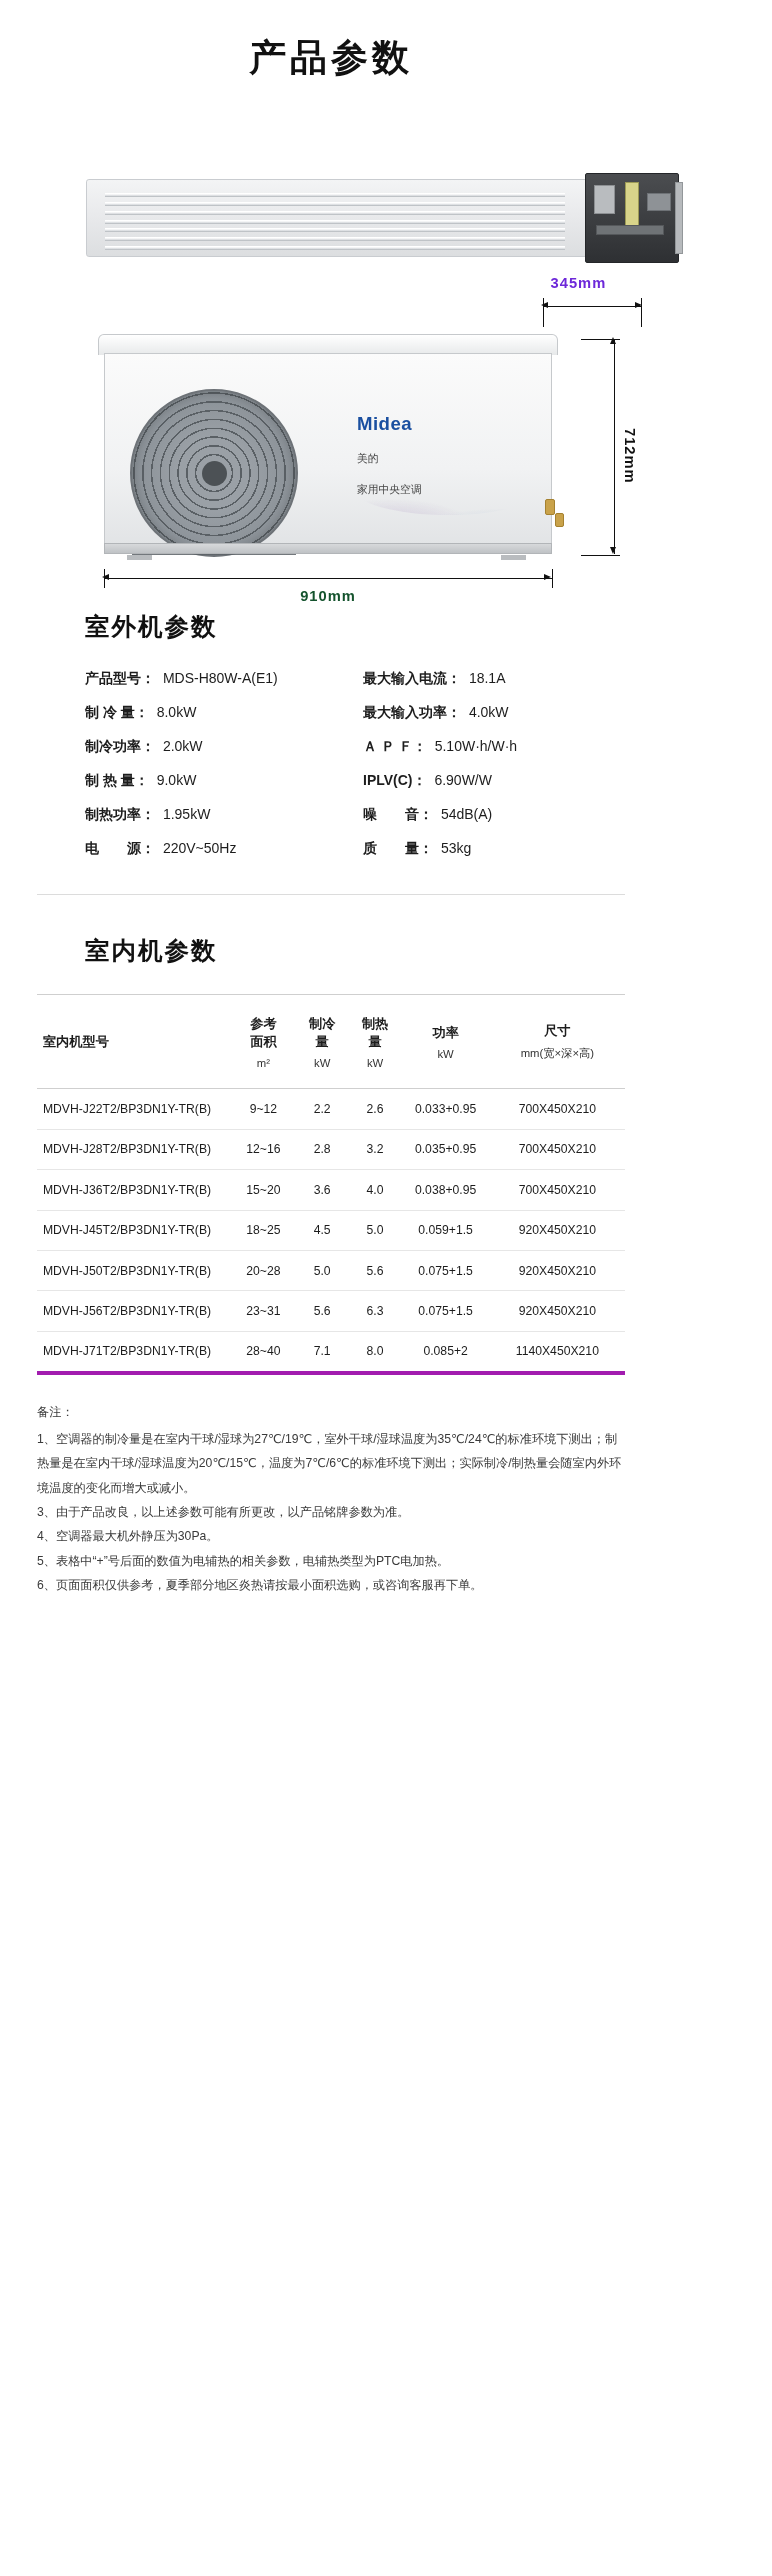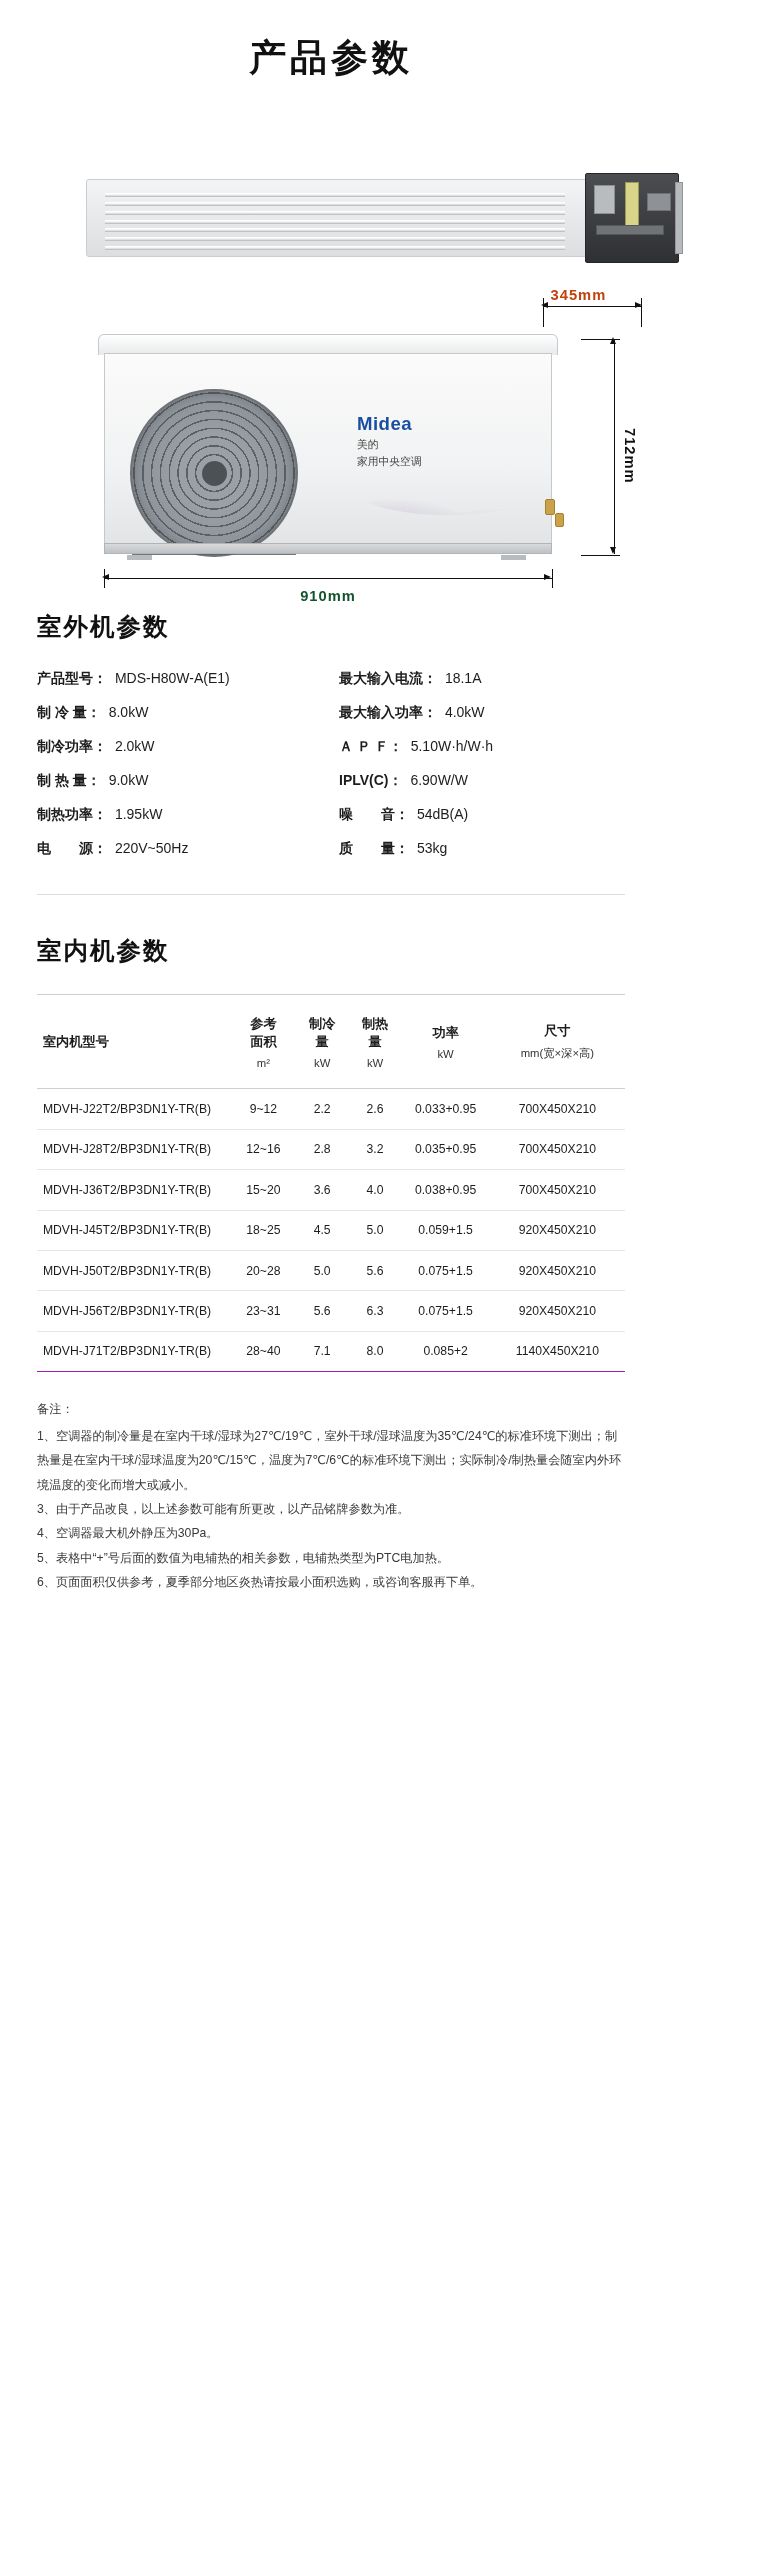--- a/index.html
+++ b/index.html
@@ -53,21 +53,21 @@
   .duct-elec .c2 { left: 39px; top: 7.8px; width: 13.7px; height: 45px; }
   .duct-elec .c3 { left: 61px; top: 19.6px; width: 23.5px; height: 17.6px; background:#8e9296; border-color:#6e7276;}
   .duct-elec .c4 { left: 9.8px; top: 51px; width: 68px; height: 9.8px; background:#6f7376; border-color:#55585b;}
   .duct-cap {
     position: absolute; left: 589px; top: 3.9px; width: 7.8px; height: 72px;
     background: #b7babd; border: 1px solid #93979a;
   }
 
   
   .dim-345 { position: absolute; left: 533px; top: 174px; width: 186px; height: 59px; }
-  .dim-345 .lbl { position: absolute; left: 17.6px; top: 12px; font-size: 14.7px; font-weight: bold; color: #c2410c; letter-spacing: 1px;}
+  .dim-345 .lbl { position: absolute; left: 17.6px; top: 0; font-size: 14.7px; font-weight: bold; color: #6d28d9; letter-spacing: 1px;}
   .dim-345 .hline { position: absolute; left: 9.8px; top: 31px; width: 98px; height: 1px; background: #111; }
   .dim-345 .arrL { position: absolute; left: 7.8px; top: 27px; width: 0; height: 0;
       border-top: 3.9px solid transparent; border-bottom: 3.9px solid transparent; border-right: 7.8px solid #111; }
   .dim-345 .arrR { position: absolute; left: 102px; top: 27px; width: 0; height: 0;
       border-top: 3.9px solid transparent; border-bottom: 3.9px solid transparent; border-left: 7.8px solid #111; }
   .dim-345 .tickL { position: absolute; left: 9.8px; top: 23.5px; width: 1px; height: 29px; background: #111; }
   .dim-345 .tickR { position: absolute; left: 108px; top: 23.5px; width: 1px; height: 29px; background: #111; }
 
   
   .odu { position: absolute; left: 98px; top: 233px; width: 460px; height: 227px; }
@@ -106,21 +106,21 @@
   }
   .grille-spokes {
     position: absolute; left: 0; top: 0; width: 100%; height: 100%;
     background:
       linear-gradient(0deg, rgba(90,96,101,.85) 0 2px, rgba(0,0,0,0) 2px) center/100% 100% no-repeat;
   }
   .brand {
     position: absolute; left: 252px; top: 59px; width: 176px;
   }
   .brand .logo { font-size: 18.6px; font-weight: bold; color: #1a4fa0; letter-spacing: 0.5px; }
-  .brand .cn { font-size: 10.8px; color: #444; margin-top: 2px; line-height: 1.35; }
+  .brand .cn { font-size: 10.8px; color: #444; margin-top: 16px; line-height: 1.35; }
   .swoosh {
     position: absolute; left: 247px; top: 106px; width: 192px; height: 55px;
     background:
       radial-gradient(117px 39px at 20% 120%, rgba(180,160,200,.45), rgba(255,255,255,0) 70%),
       radial-gradient(137px 33px at 80% 130%, rgba(150,175,210,.40), rgba(255,255,255,0) 70%);
     border-radius: 50%;
   }
   .pipe { position: absolute; left: 438px; top: 145px; width: 23.5px; height: 39px; }
   .pipe i { position: absolute; background: #c9a24a; border: 1px solid #a5812f; border-radius: 2px; }
   .pipe .p1 { left: 2px; top: 0; width: 9.8px; height: 15.7px; }
@@ -147,21 +147,21 @@
   .dim-910 .arrL { position: absolute; left: 3.9px; top: 7.8px; width: 0; height: 0;
       border-top: 3.9px solid transparent; border-bottom: 3.9px solid transparent; border-right: 7.8px solid #111; }
   .dim-910 .arrR { position: absolute; left: 446px; top: 7.8px; width: 0; height: 0;
       border-top: 3.9px solid transparent; border-bottom: 3.9px solid transparent; border-left: 7.8px solid #111; }
   .dim-910 .tickL { position: absolute; left: 5.9px; top: 2px; width: 1px; height: 19.6px; background: #111; }
   .dim-910 .tickR { position: absolute; left: 454px; top: 2px; width: 1px; height: 19.6px; background: #111; }
   .dim-910 .lbl { position: absolute; left: 0; top: 21.5px; width: 460px; text-align: center;
       font-size: 14.7px; font-weight: bold; color: #14532d; letter-spacing: 1px; }
 
   
-  .section { padding: 0 37px; }
+  .section { padding: 0 37px; margin-left: 48px; }
   .sec-title {
     font-size: 24.5px; font-weight: bold; color: #111;
     letter-spacing: 2px; margin: 39px 0 27px 0;
   }
 
   
   .spec-grid {
     display: grid;
     grid-template-columns: 1fr 1fr;
     column-gap: 27px;
@@ -201,21 +201,21 @@
   }
   table.specs thead th.hdr-model { text-align: left; padding-left: 5.9px; }
   table.specs thead tr.head-row th { height: 94px; }
   table.specs tbody td {
     padding: 12.7px 3.9px;
     border-bottom: 1px solid #e6e6e6;
     text-align: center;
     white-space: nowrap;
   }
   table.specs tbody td.model { text-align: left; padding-left: 5.9px; font-size: 12.2px; margin-left: 48px; }
-  table.specs tbody tr:last-child td { border-bottom: 1px solid #a21caf; }
+  table.specs tbody tr:last-child td { border-bottom: 4px solid #a21caf; }
 
   
   .notes {
     padding: 25.4px 37px 39px 37px;
     font-size: 12.2px;
     line-height: 2.0;
     color: #3a3a3a;
   }
   .notes .n-title { margin-bottom: 2px; }
   .notes p { margin: 0; }

